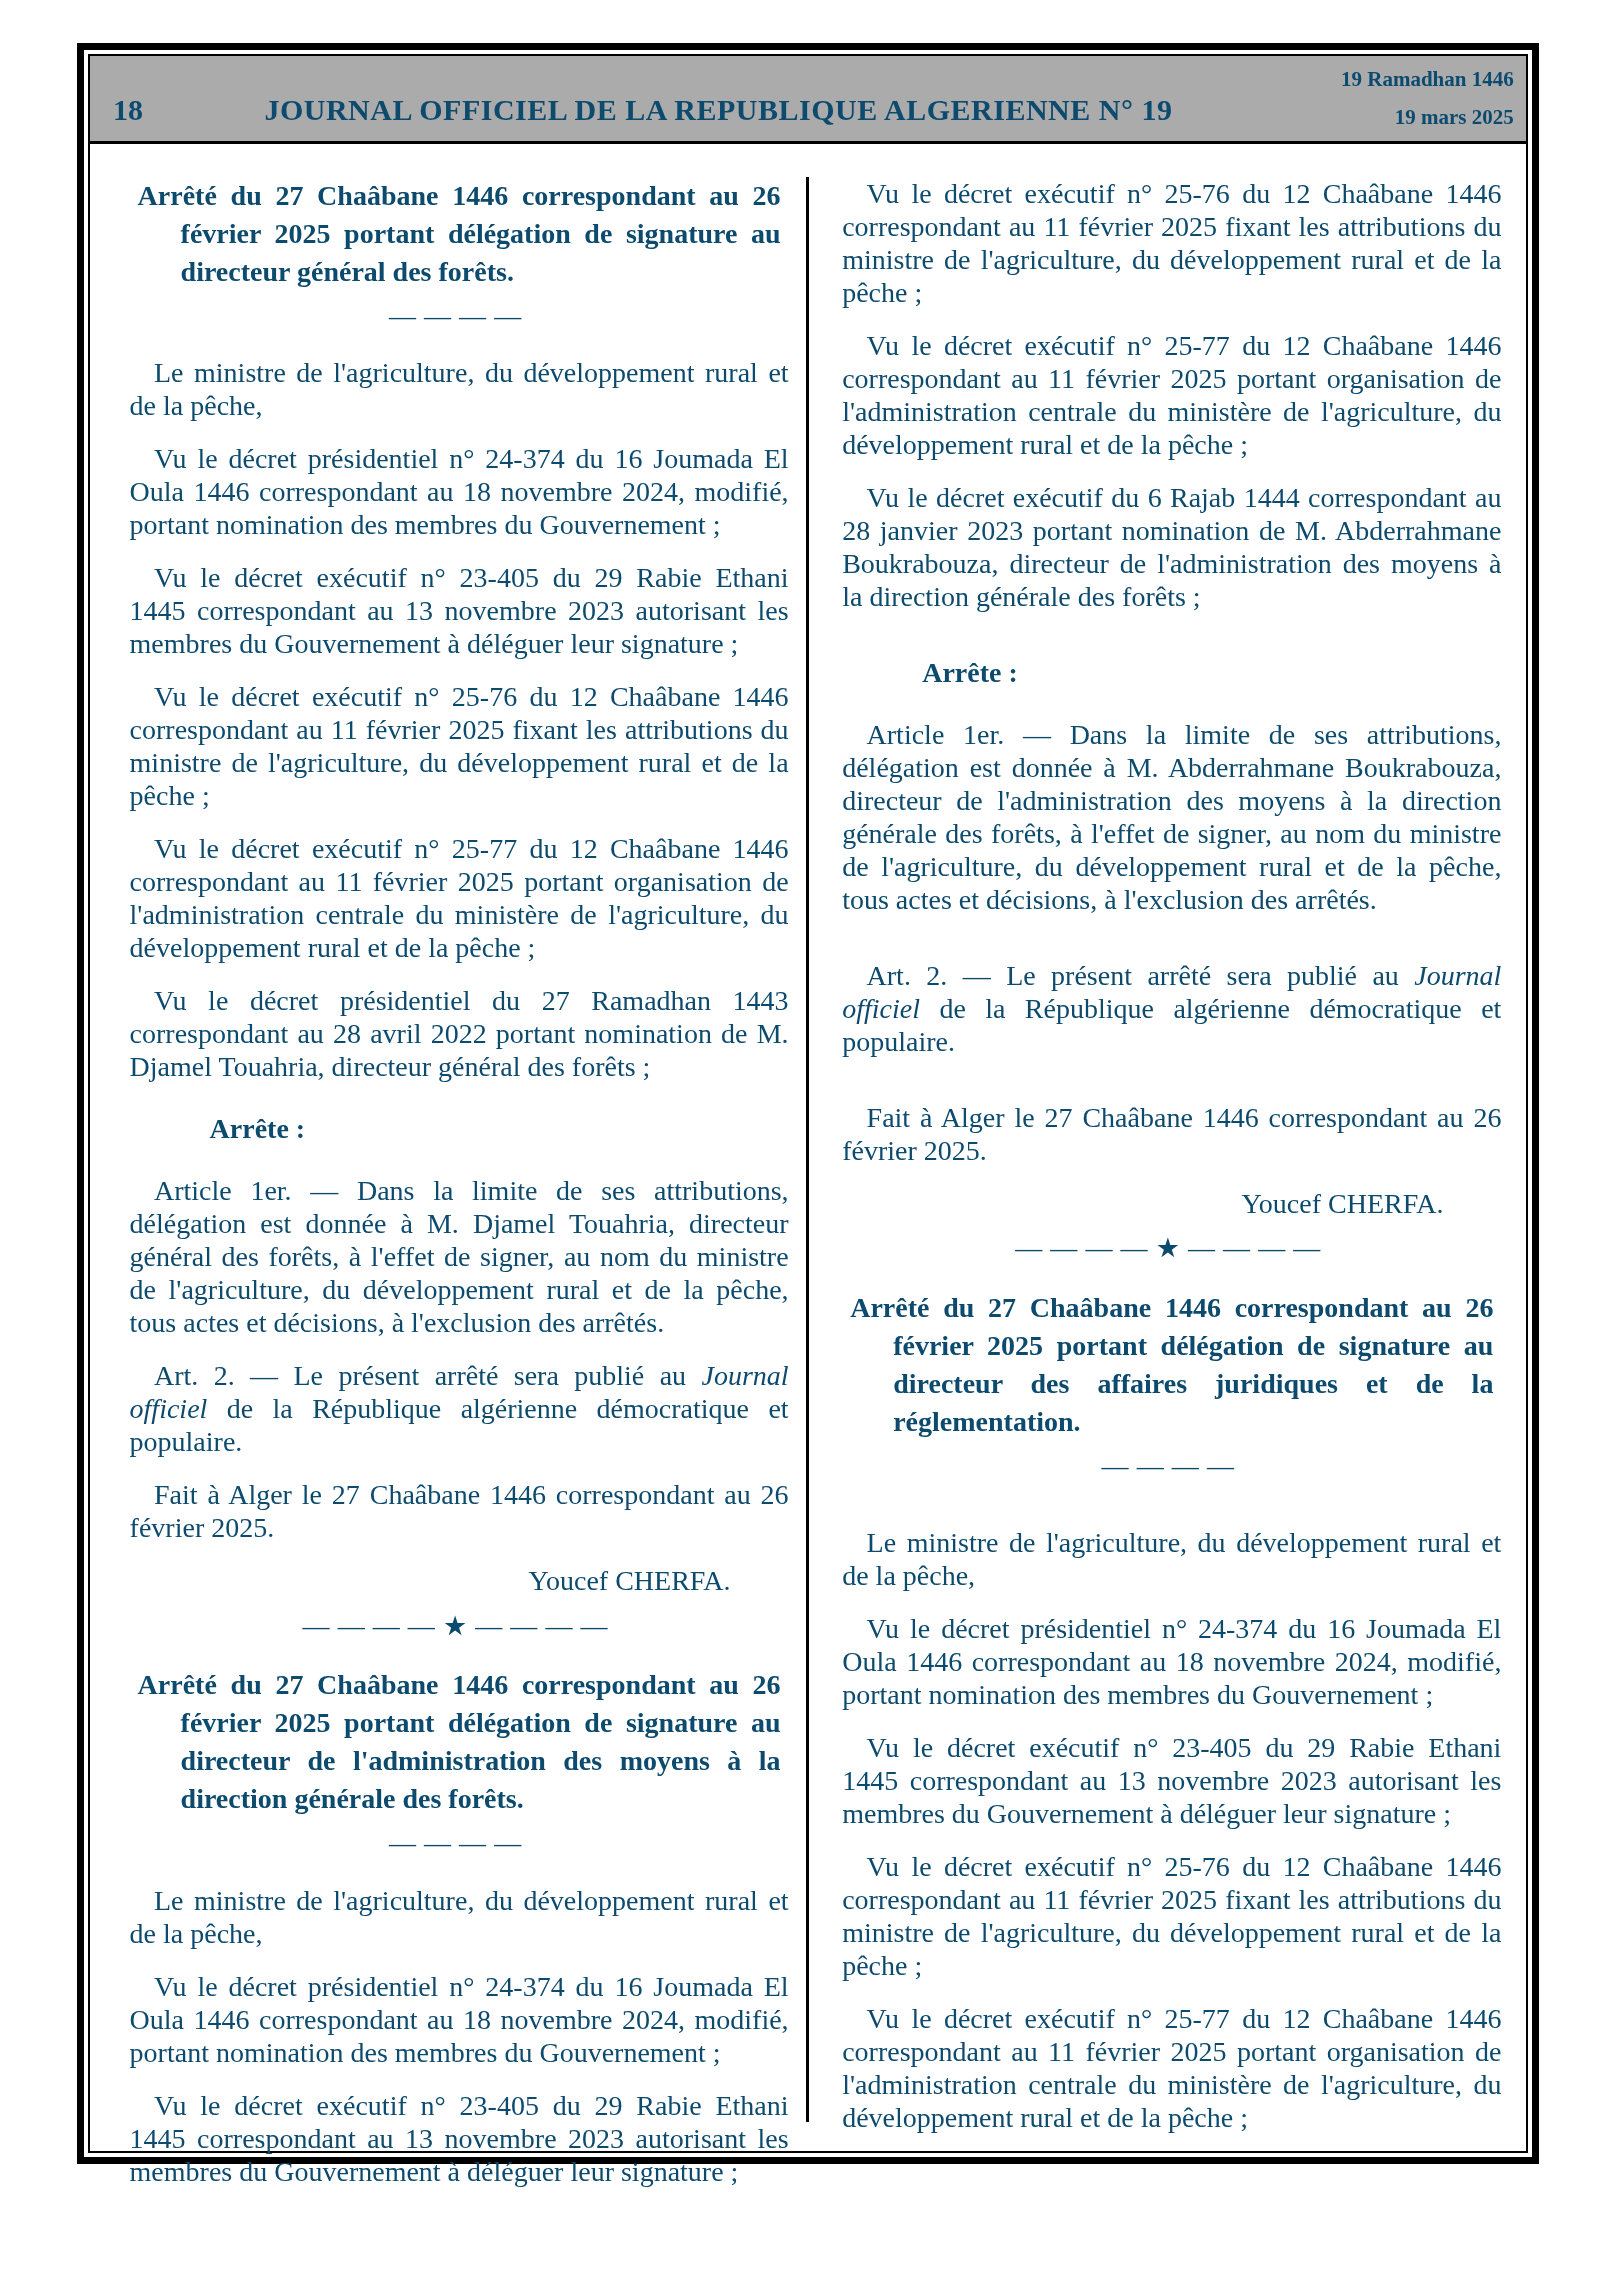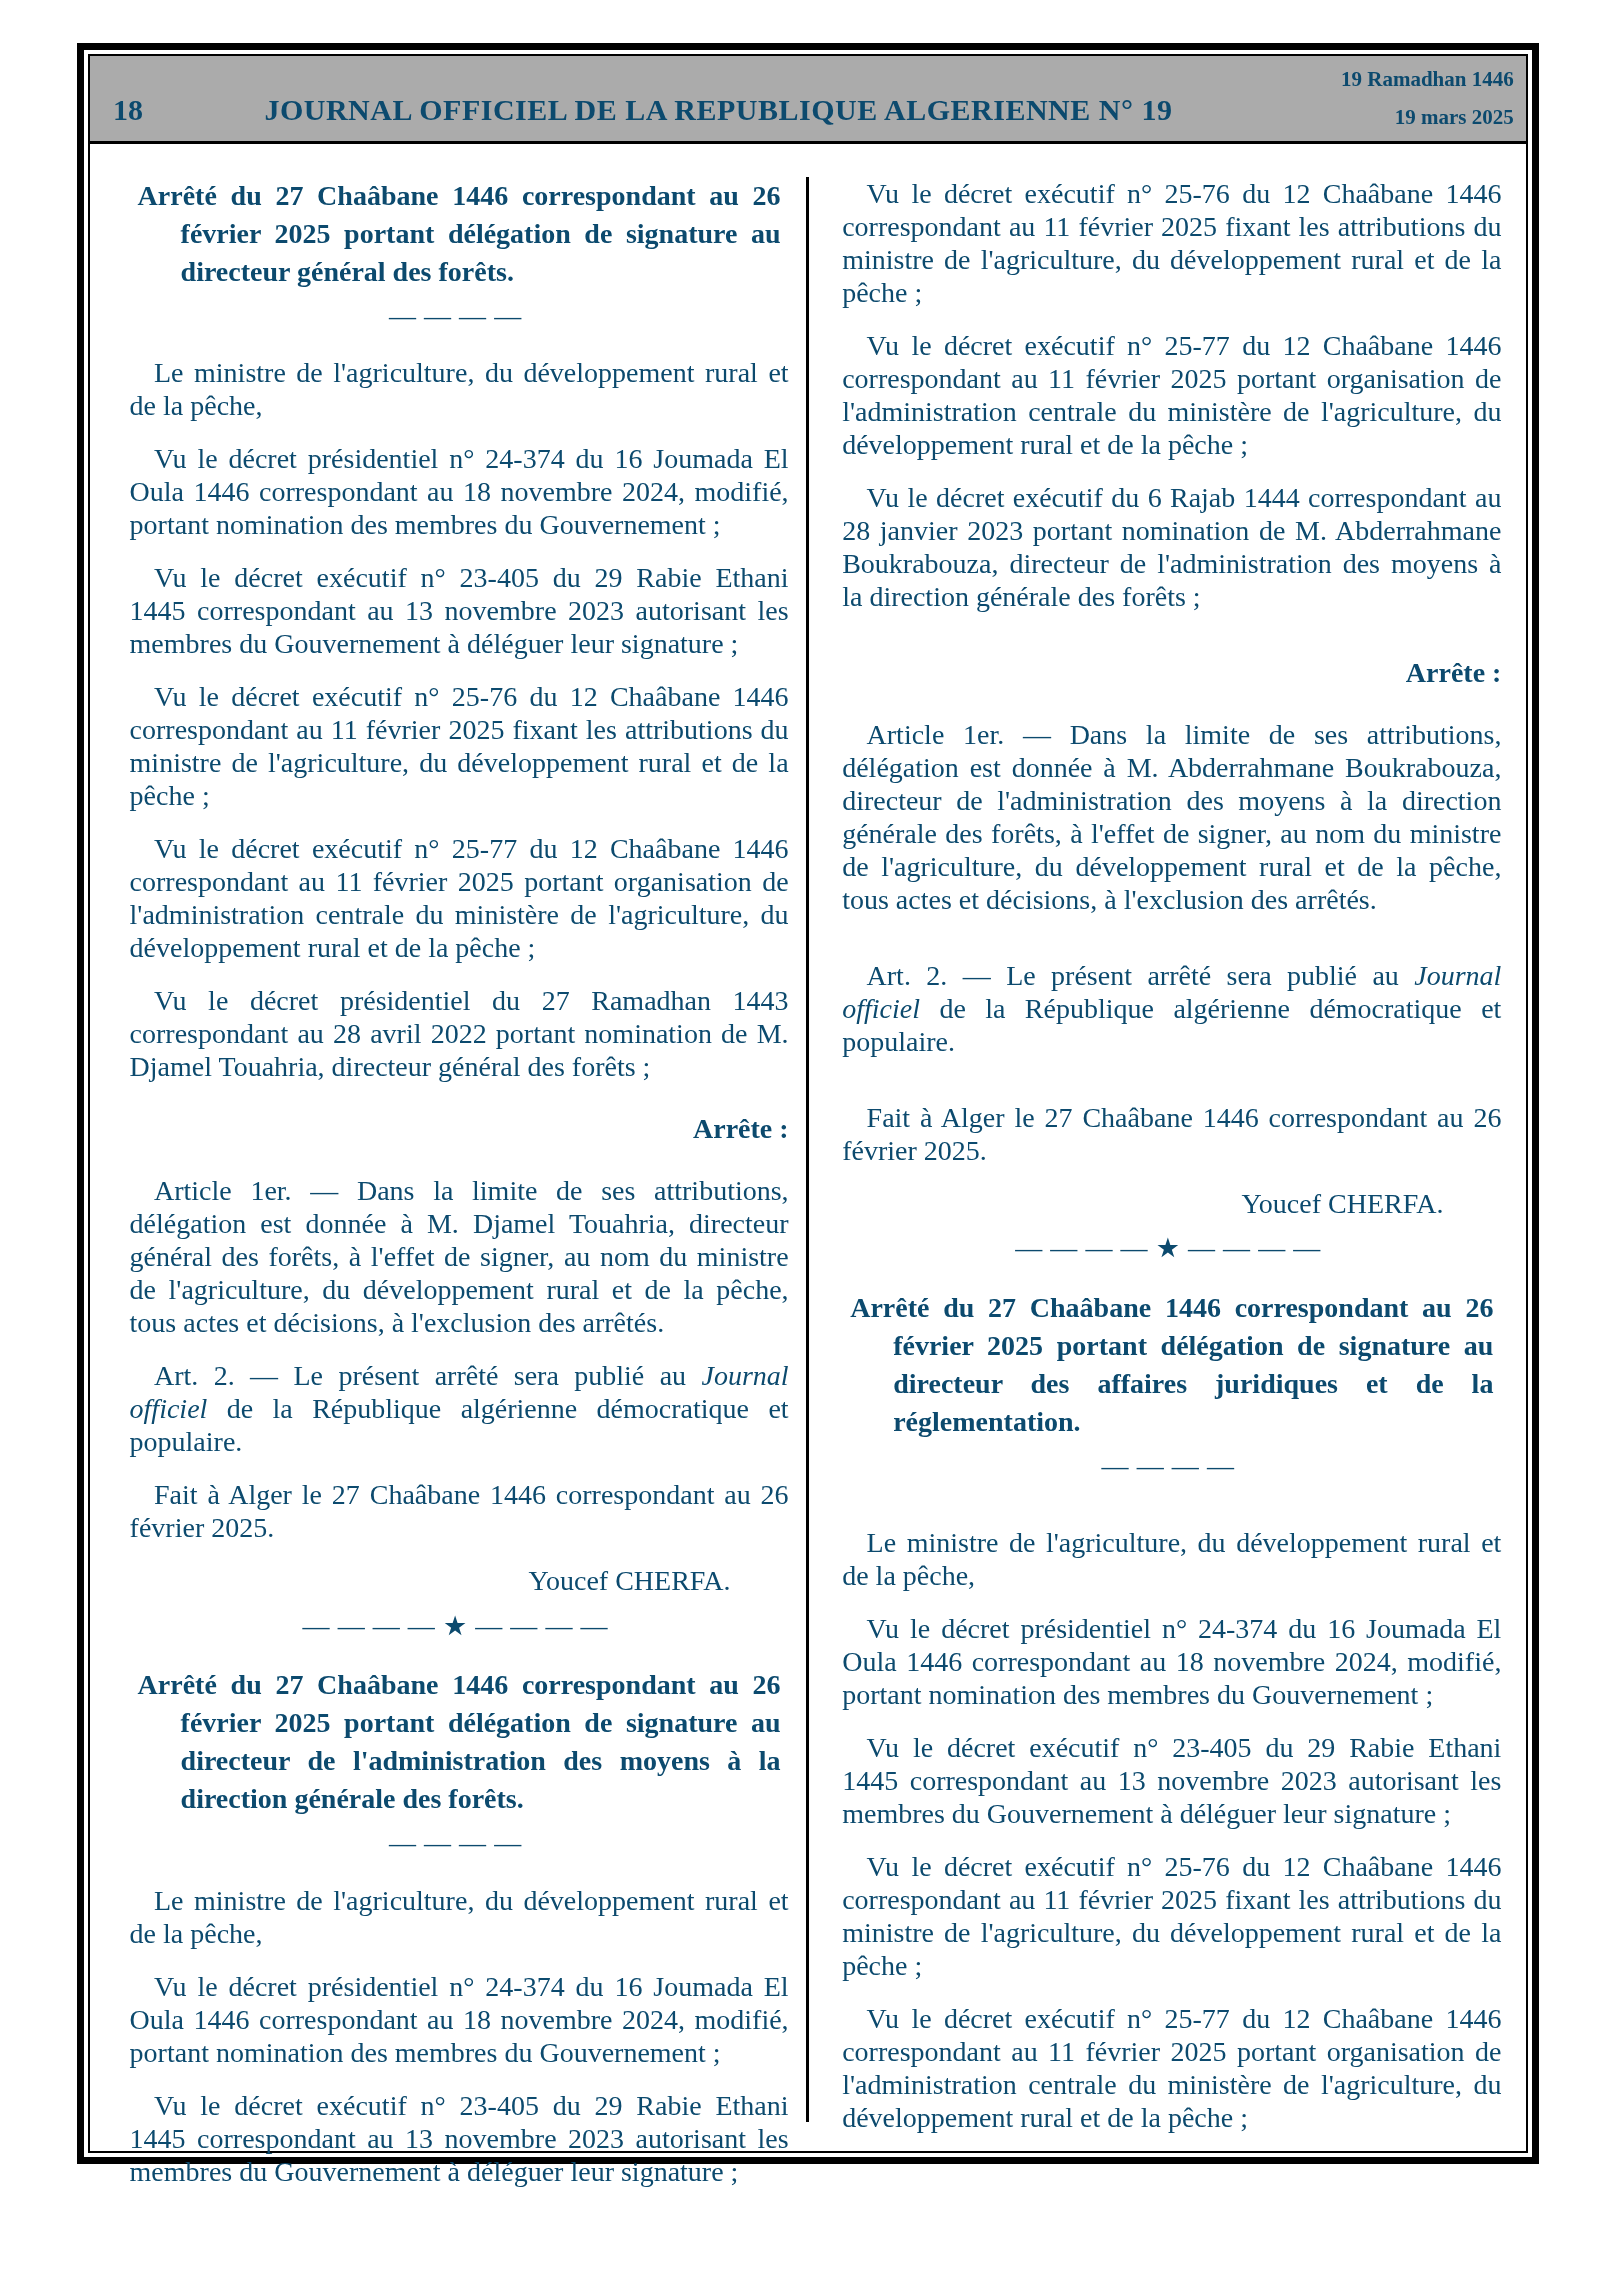--- a/index.html
+++ b/index.html
@@ -21,21 +21,21 @@
   .col{width:659px;}
   .col-r{flex:1;}
   .divider{width:3.6px;height:1945px;background:#000;margin-left:17px;margin-right:33px;flex:0 0 auto;}
   
   .blk{font-size:28px;line-height:33px;}
   .para{text-align:justify;text-indent:24.4px;margin:0 0 20px;}
   .title{font-weight:bold;text-align:justify;padding-left:43px;text-indent:-43px;
          margin:0 8px 9px;line-height:38px;font-size:28px;}
   .dash-sep{text-align:center;letter-spacing:8.1px;margin:0 0 23.5px;font-size:27px;}
   .star-sep{text-align:center;letter-spacing:8.1px;margin:12.7px 0 23.5px;font-size:27px;}
-  .arrete{font-weight:bold;margin:29px 0 29px 80px;text-align:right;}
+  .arrete{font-weight:bold;margin:29px 0 29px 80px;}
   .signature{text-align:right;padding-right:58px;margin:4px 0 0;}
   .it{font-style:italic;}
   .gap-before{margin-top:43px;}
 </style>
 </head>
 <body>
 
 <div class="screen">
   <div class="page-frame">
     <div class="inner-frame">

